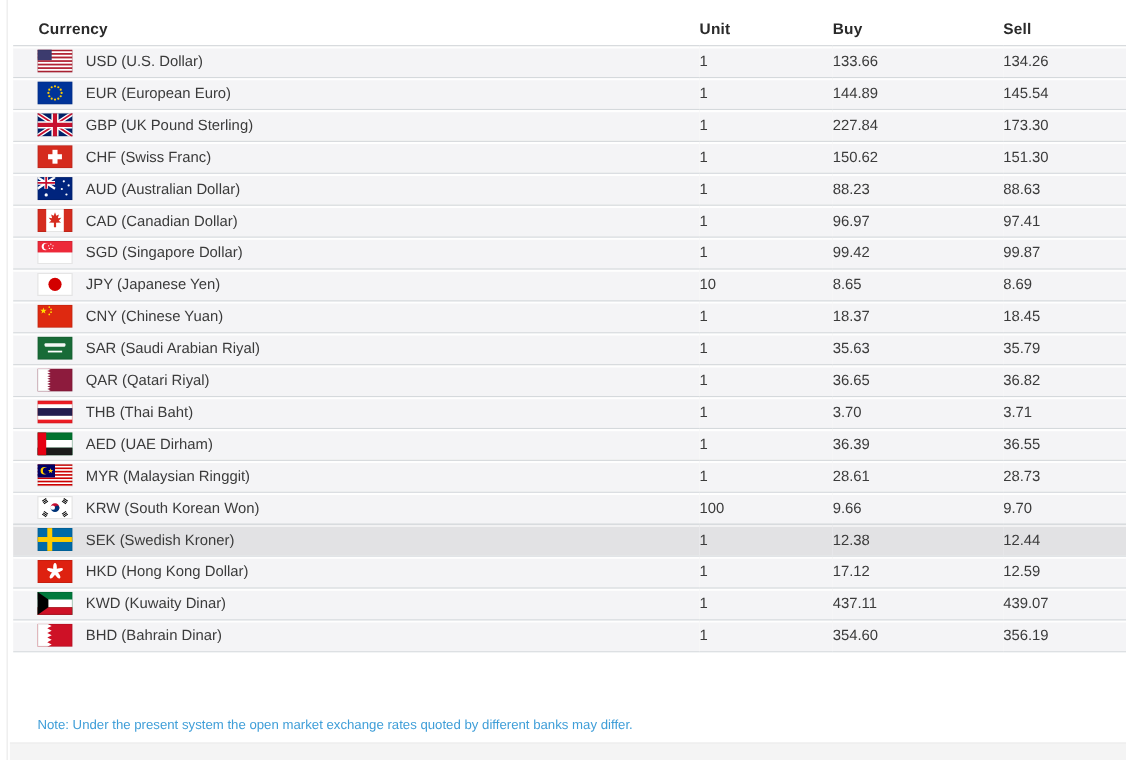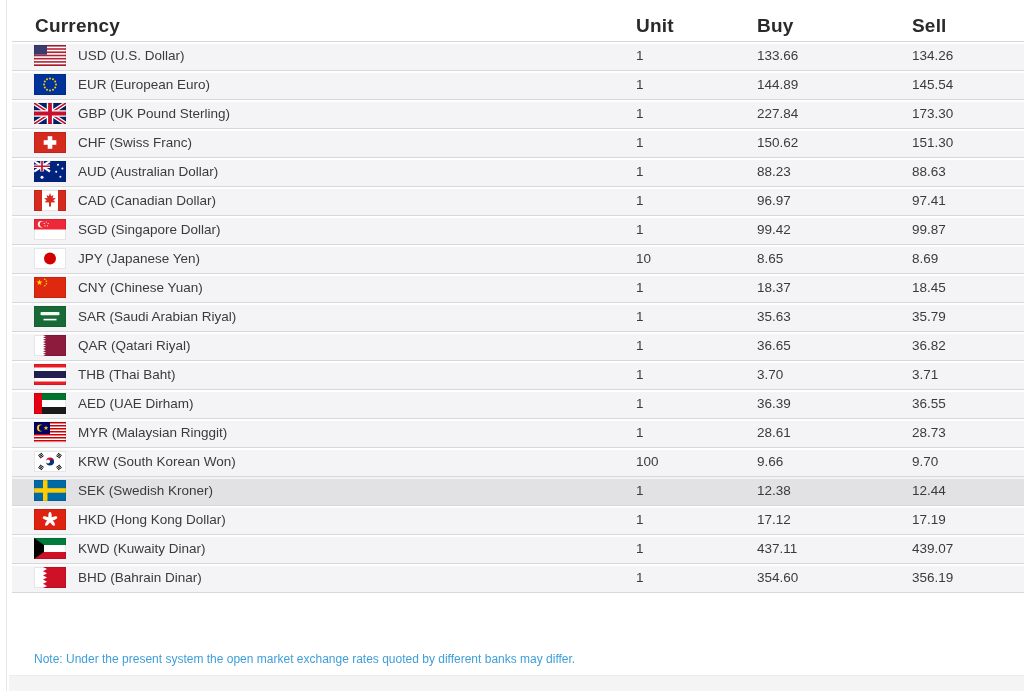--- a/index.html
+++ b/index.html
@@ -17,21 +17,21 @@
   .container{position:absolute;left:6px;top:0;right:0;bottom:0;
     border-left:1px solid #e8e8e8;}
   table.rates{position:absolute;left:5px;top:0;right:0;
     border-collapse:collapse;table-layout:fixed;width:1012px;
     font-size:13.5px;}
   col.c1{width:624px;}
   col.c2{width:121px;}
   col.c3{width:155px;}
   thead th{height:41px;vertical-align:middle;text-align:left;
     font-weight:bold;color:var(--header-text);background:#fff;
-    padding:12px 0 0 0;letter-spacing:.2px;font-size:19px;}
+    padding:12px 0 0 0;letter-spacing:.2px;font-size:14px;}
   thead th.first{padding-left:23px;}
   tbody td{height:29px;vertical-align:middle;background:var(--row-bg);
     border-top:1px solid var(--row-sep);color:var(--cell-text);
     box-shadow:inset 0 2px 0 rgba(255,255,255,.9);}
   tbody tr:last-child td{border-bottom:1px solid var(--row-sep);}
   tbody tr.highlighted td{background:var(--row-hl);
     box-shadow:inset 0 2px 0 rgba(255,255,255,.55);}
   td.c-currency{padding-left:22px;text-align:center;}
   .curr-wrap{display:flex;align-items:center;gap:12px;}
   .flag{position:relative;width:32px;height:21px;flex:0 0 32px;display:inline-block;}
@@ -424,21 +424,21 @@
                     <ellipse rx="1.7" ry="4.4" cy="-3.2" transform="rotate(216)"></ellipse>
                     <ellipse rx="1.7" ry="4.4" cy="-3.2" transform="rotate(288)"></ellipse>
                   </g>
                 </svg>
               </span>
         <span>HKD (Hong Kong Dollar)</span>
       </span>
     </td>
     <td>1</td>
     <td>17.12</td>
-    <td>17.19</td>
+    <td>12.59</td>
   </tr>
         <tr class="rate-row">
     <td class="c-currency">
       <span class="curr-wrap">
         <span class="flag">
                 <svg viewBox="0 0 32 21" width="32" height="21" xmlns="http://www.w3.org/2000/svg">
                   <rect width="32" height="21" fill="#007a3d"></rect>
                   <rect y="7" width="32" height="7" fill="#fff"></rect>
                   <rect y="14" width="32" height="7" fill="#ce1126"></rect>
                   <path d="M0,0 L10,7 L10,14 L0,21 Z" fill="#000"></path>

